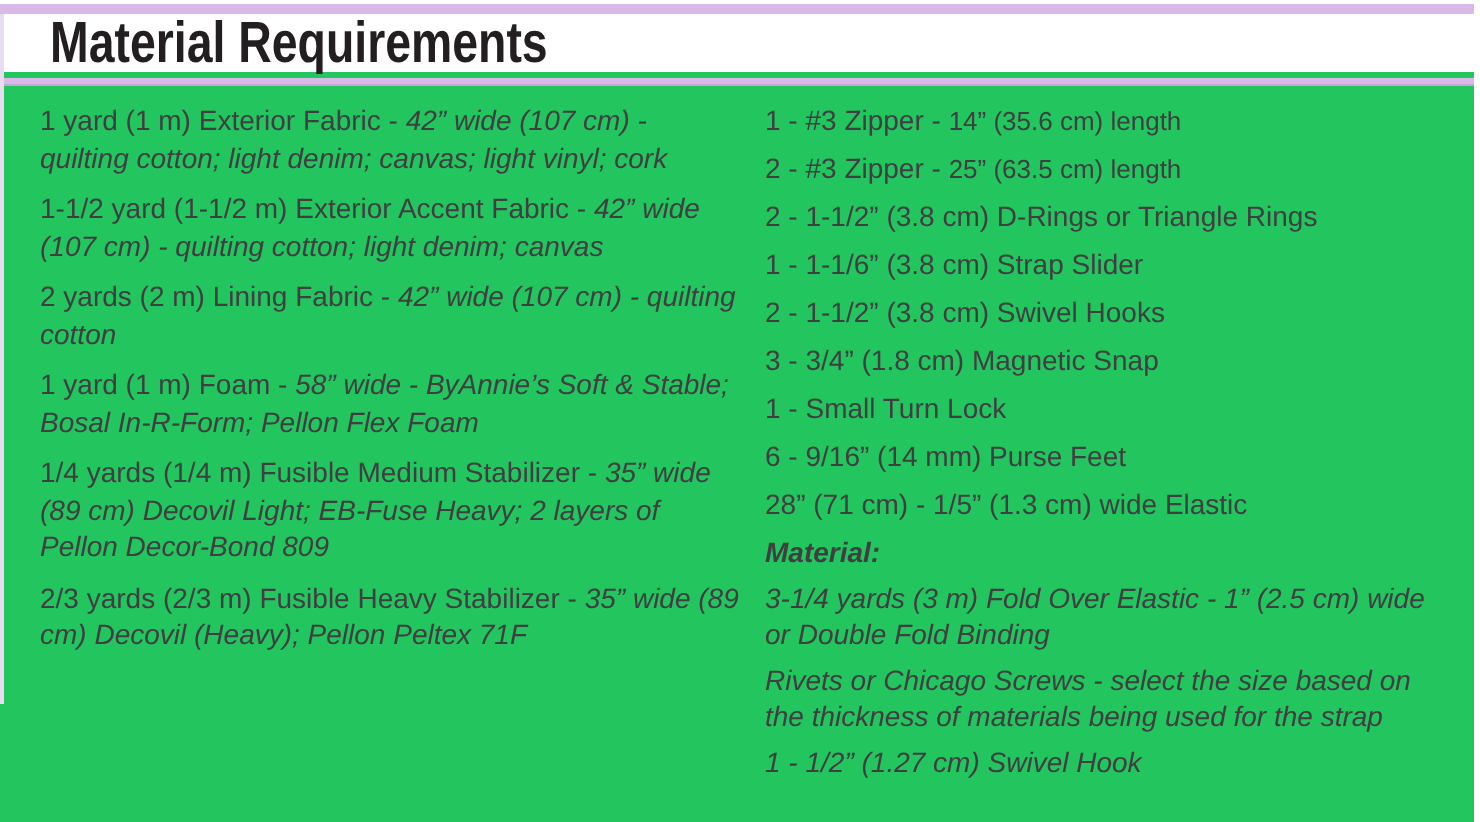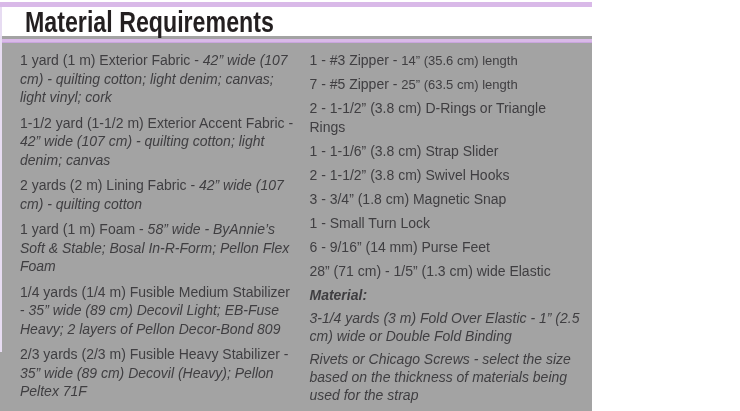--- a/index.html
+++ b/index.html
@@ -1,19 +1,19 @@
 <!DOCTYPE html>
 <html><head>
 <meta charset="utf-8">
 <style>
   html,body{margin:0;padding:0;background:#ffffff;}
   .page{
     position:relative;
-    width:592px;height:411px;
-    background:#a3a3a3;
+    width:737px;height:411px;
+    background:#22c55e;
     font-family:"Liberation Sans",sans-serif;
     color:#3f3e41;
     overflow:hidden;
   }
   .top-strip{
     position:absolute;top:2px;left:0;right:0;height:5px;
     background:#d9b9e8;
   }
   .left-vline{
     position:absolute;left:0;top:7px;width:2px;height:345px;
@@ -99,21 +99,21 @@
       <p class="item"><span>1 yard (1 m) Exterior Fabric - </span><span class="spec">42” wide (107 cm) - quilting cotton; light denim; canvas; light vinyl; cork</span></p>
       <p class="item"><span>1-1/2 yard (1-1/2 m) Exterior Accent Fabric - </span><span class="spec">42” wide (107 cm) - quilting cotton; light denim; canvas</span></p>
       <p class="item"><span>2 yards (2 m) Lining Fabric - </span><span class="spec">42” wide (107 cm) - quilting cotton</span></p>
       <p class="item"><span>1 yard (1 m) Foam - </span><span class="spec">58” wide - ByAnnie’s Soft &amp; Stable; Bosal In-R-Form; Pellon Flex Foam</span></p>
       <p class="item"><span>1/4 yards (1/4 m) Fusible Medium Stabilizer - </span><span class="spec">35” wide (89 cm) Decovil Light; EB-Fuse Heavy; 2 layers of Pellon Decor-Bond 809</span></p>
       <p class="item"><span>2/3 yards (2/3 m) Fusible Heavy Stabilizer - </span><span class="spec">35” wide (89 cm) Decovil (Heavy); Pellon Peltex 71F</span></p>
     </div>
 
     <div class="col-right">
       <p class="item"><span>1 - #3 Zipper - </span><span class="spec-small">14” (35.6 cm) length</span></p>
-      <p class="item"><span>7 - #5 Zipper - </span><span class="spec-small">25” (63.5 cm) length</span></p>
+      <p class="item"><span>2 - #3 Zipper - </span><span class="spec-small">25” (63.5 cm) length</span></p>
       <p class="item"><span>2 - 1-1/2” (3.8 cm) D-Rings or Triangle Rings</span></p>
       <p class="item"><span>1 - 1-1/6” (3.8 cm) Strap Slider</span></p>
       <p class="item"><span>2 - 1-1/2” (3.8 cm) Swivel Hooks</span></p>
       <p class="item"><span>3 - 3/4” (1.8 cm) Magnetic Snap</span></p>
       <p class="item"><span>1 - Small Turn Lock</span></p>
       <p class="item"><span>6 - 9/16” (14 mm) Purse Feet</span></p>
       <p class="item"><span>28” (71 cm) - 1/5” (1.3 cm) wide Elastic</span></p>
 
       <p class="optional-label">Material:</p>
       <p class="optional-item">3-1/4 yards (3 m) Fold Over Elastic - 1” (2.5 cm) wide or Double Fold Binding</p>

